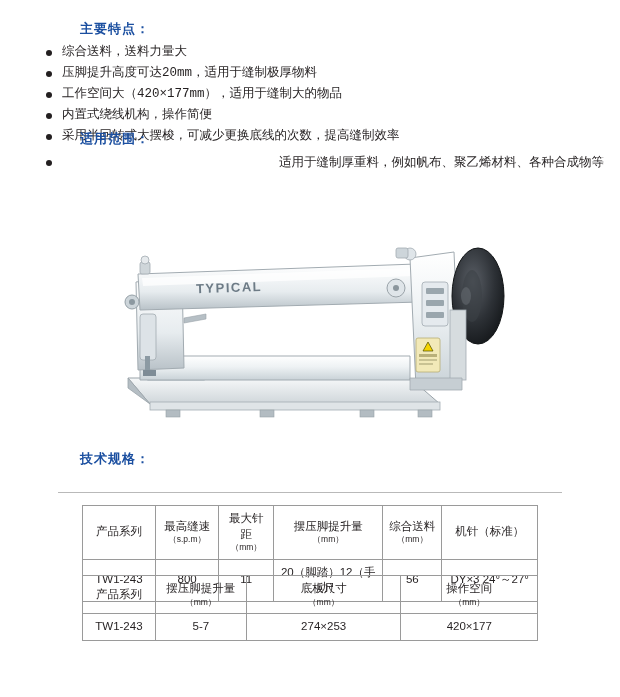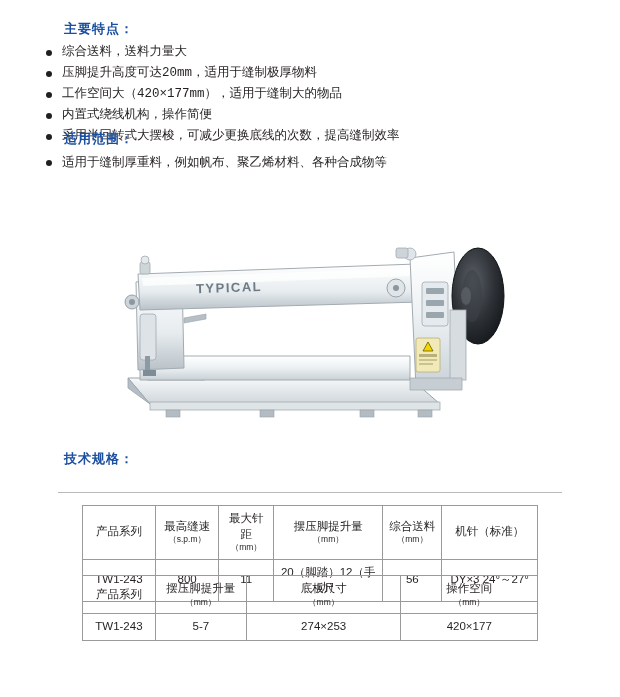--- a/index.html
+++ b/index.html
@@ -12,20 +12,21 @@
     color: #231f20;
     position: relative;
     overflow: hidden;
   }
 
   .section-title {
     color: #1b4fa0;
     font-size: 13px;
     font-weight: bold;
     letter-spacing: 1px;
+    margin-left: 16px;
   }
 
   .bullet-list {
     list-style: none;
     margin: 0;
     padding: 0;
   }
   .bullet-list li {
     position: relative;
     padding-left: 18px;
@@ -42,21 +43,21 @@
     height: 6px;
     border-radius: 50%;
     background: #231f20;
   }
 
   
   #features-title { position: absolute; left: 64px; top: 20px; }
   #features-list  { position: absolute; left: 44px; top: 42px; width: 540px; font-family: Liberation Mono, monospace; }
 
   #scope-title { position: absolute; left: 64px; top: 130px; }
-  #scope-list  { position: absolute; left: 44px; top: 152px; width: 560px; }
+  #scope-list  { position: absolute; left: 44px; top: 152px; width: 560px; text-align: right; }
 
   #specs-title { position: absolute; left: 64px; top: 450px; }
 
   
   #machine-figure {
     position: absolute;
     left: 110px;
     top: 218px;
     width: 400px;
     height: 215px;

